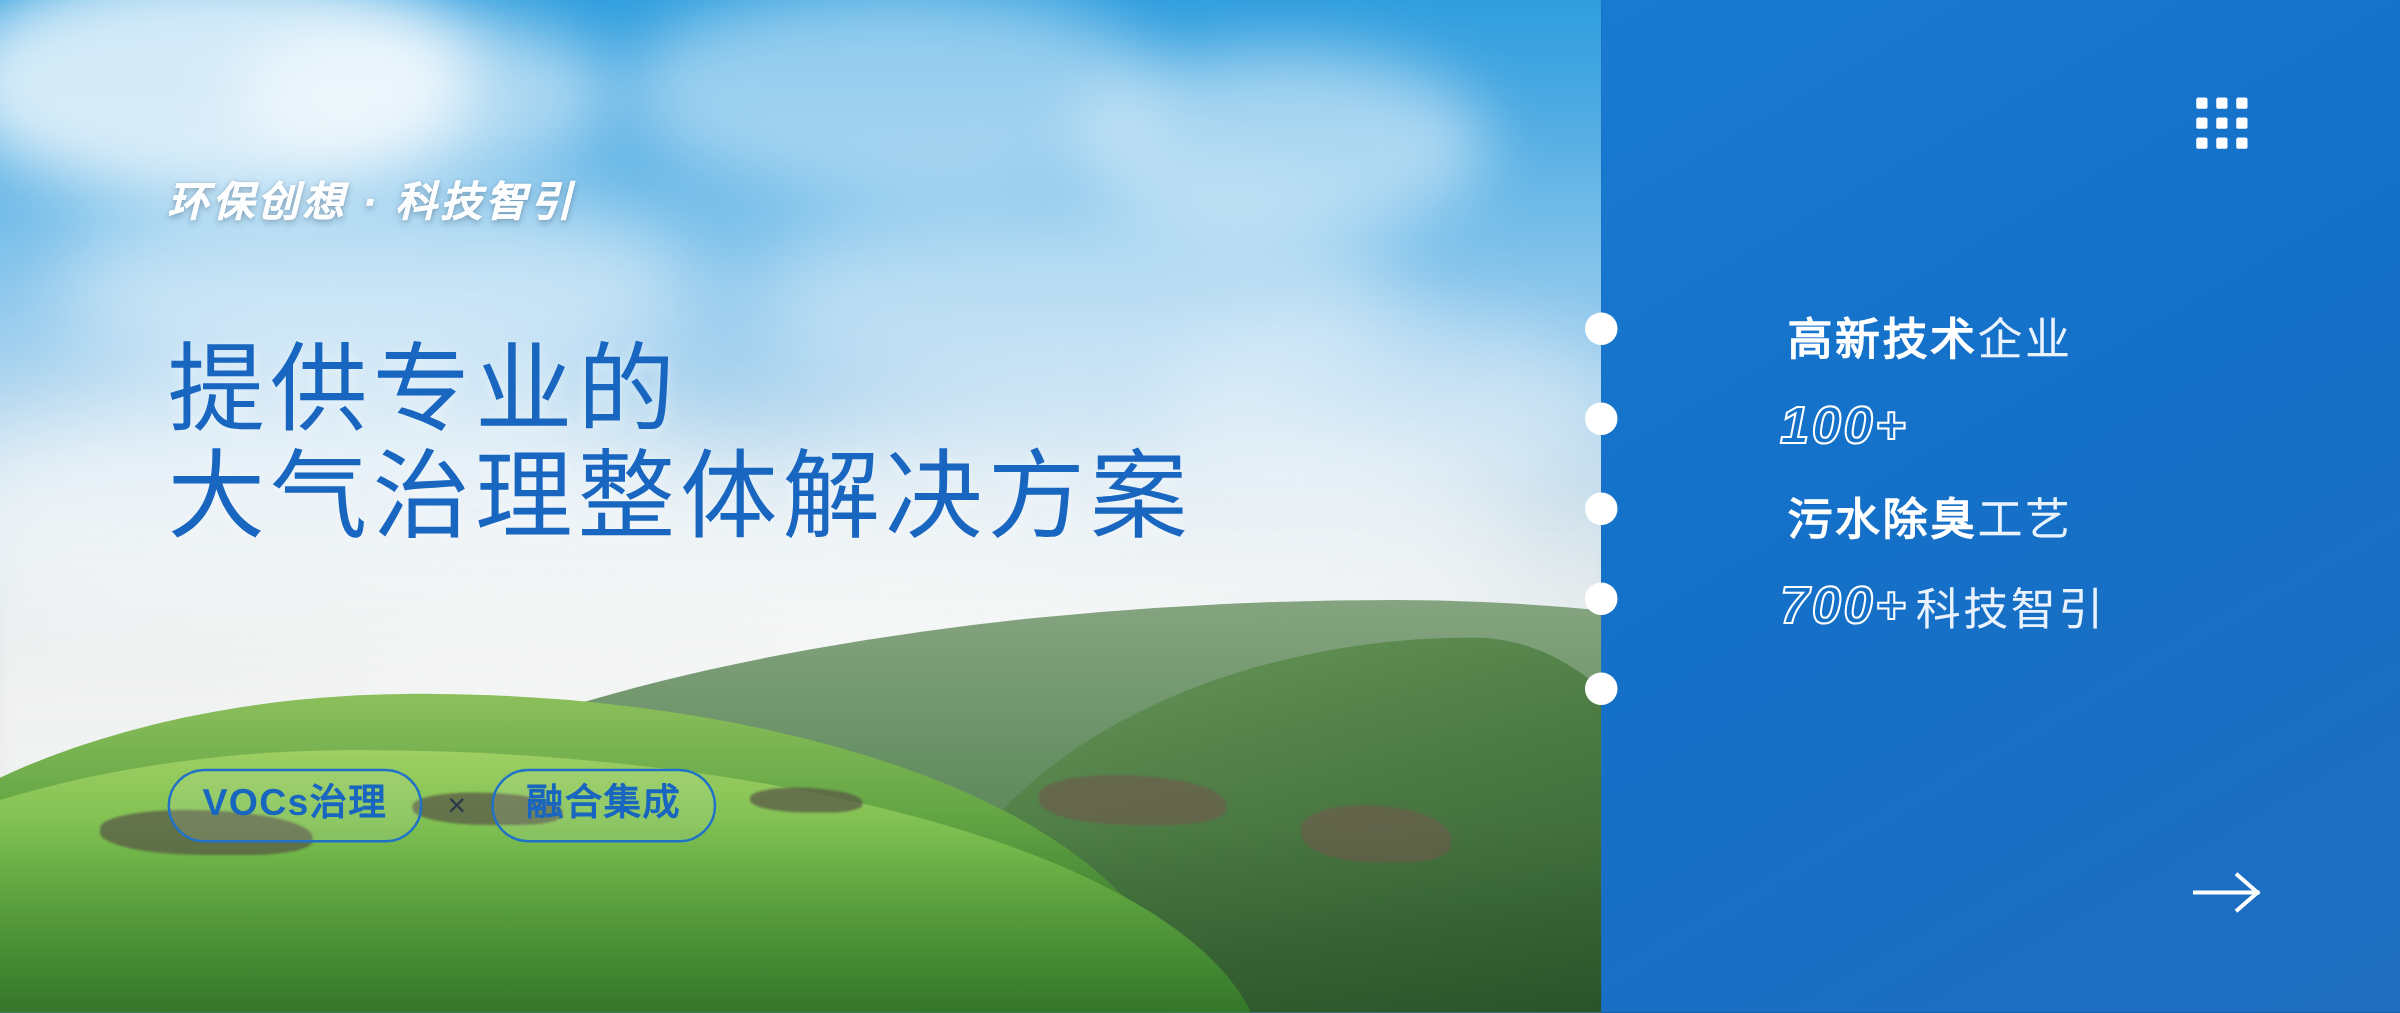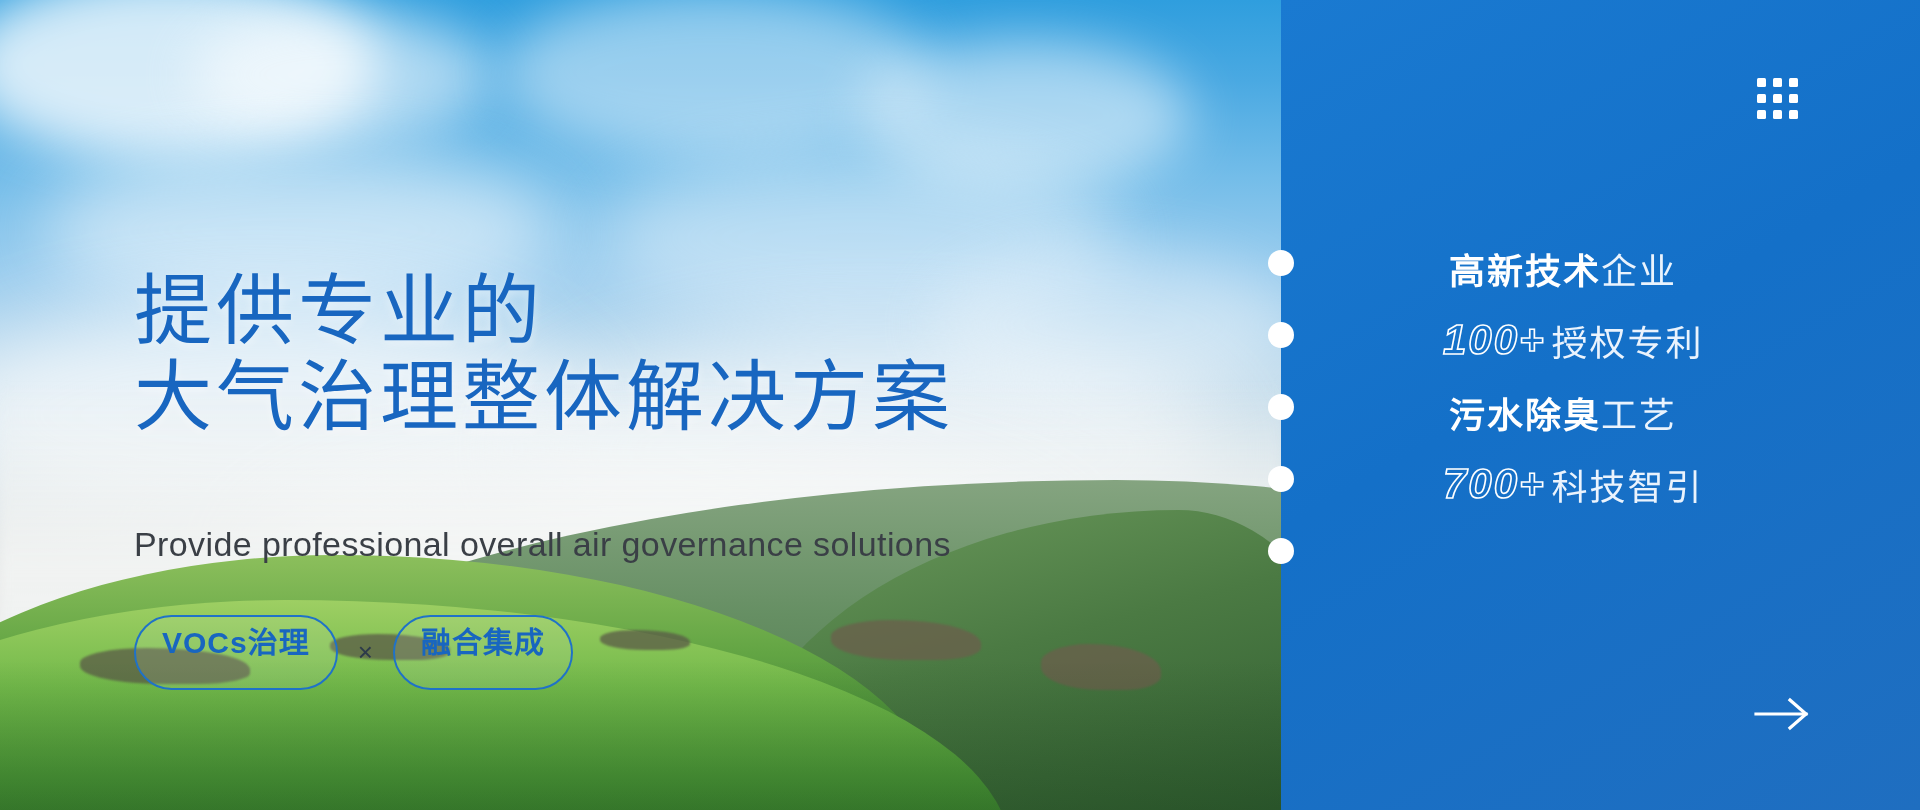--- a/index.html
+++ b/index.html
@@ -92,21 +92,21 @@
   }
 
   .subhead{
     position:absolute; left:0; top:525px;
     font-size:34px; color:#3a3f46; letter-spacing:.4px; font-weight:400;
   }
 
   .pills{ position:absolute; left:0; top:615px; display:flex; align-items:center; gap:20px; }
   .pill{
     border:2.5px solid #1f72c8; border-radius:999px;
-    padding:9px 26px 27px; font-size:30px; font-weight:700;
+    padding:9px 26px 11px; font-size:30px; font-weight:700;
     color:#1866c0; letter-spacing:1px; background:rgba(255,255,255,.10);
     white-space:nowrap; line-height:1.15;
   }
   .pill-x{ font-size:26px; color:#2c3a4a; font-weight:400; }
 
   
   .panel{
     position:absolute; right:0; top:0; width:639px; height:810px;
     background:linear-gradient(150deg,#1a7ad1 0%, #1470c8 45%, #1f6ec0 100%);
   }
@@ -115,21 +115,21 @@
     display:grid; grid-template-columns:repeat(3,9px); grid-gap:7px;
   }
   .grid-icon i{ display:block; width:9px; height:9px; background:#fff; border-radius:1.5px; }
 
   .features{ position:absolute; left:143px; top:232px; }
   .feature{ height:72px; display:flex; align-items:center; white-space:nowrap; }
   .f-strong{ font-size:36px; font-weight:700; color:#ffffff; letter-spacing:2px; }
   .f-light{ font-size:36px; font-weight:300; color:#eaf3fd; letter-spacing:2px; }
   .f-num{
     font-size:42px; font-weight:700; font-style:italic; letter-spacing:2px;
-    color:transparent; -webkit-text-stroke:1.6px #ffffff; margin-right:6px;margin-left:19px;
+    color:transparent; -webkit-text-stroke:1.6px #ffffff; margin-right:6px;
   }
 
   .dots{ position:absolute; left:1268px; top:0; width:26px; height:810px; }
   .dots span{
     position:absolute; left:0; width:26px; height:26px;
     background:#ffffff; border-radius:50%;
   }
 
   .arrow{
     position:absolute; left:1750px; top:694px; width:64px; height:40px;
@@ -162,27 +162,27 @@
 
     <div class="rock r1"></div>
     <div class="rock r2"></div>
     <div class="rock r3"></div>
     <div class="rock r4"></div>
     <div class="rock r5"></div>
     <div class="shadowband"></div>
   </div>
 
   <div class="copy">
+    <div class="tagline">环保创想 · 科技智引</div>
 
     <div class="headline">
       <span class="line">提供专业的</span>
       <span class="line">大气治理整体解决方案</span>
     </div>
 
-    <div class="subhead">Provide professional overall air governance solutions</div>
 
     <div class="pills">
       <span class="pill">VOCs治理</span>
       <span class="pill-x">×</span>
       <span class="pill">融合集成</span>
     </div>
   </div>
 
   <div class="panel">
 
@@ -200,21 +200,20 @@
 
     <div class="features">
       <div class="feature">
         <span class="f-num"></span>
         <span class="f-strong">高新技术</span>
         <span class="f-light">企业</span>
       </div>
       <div class="feature">
         <span class="f-num">100+</span>
         <span class="f-strong"></span>
-        <span class="f-light">授权专利</span>
       </div>
       <div class="feature">
         <span class="f-num"></span>
         <span class="f-strong">污水除臭</span>
         <span class="f-light">工艺</span>
       </div>
       <div class="feature">
         <span class="f-num">700+</span>
         <span class="f-strong"></span>
         <span class="f-light">科技智引</span>

